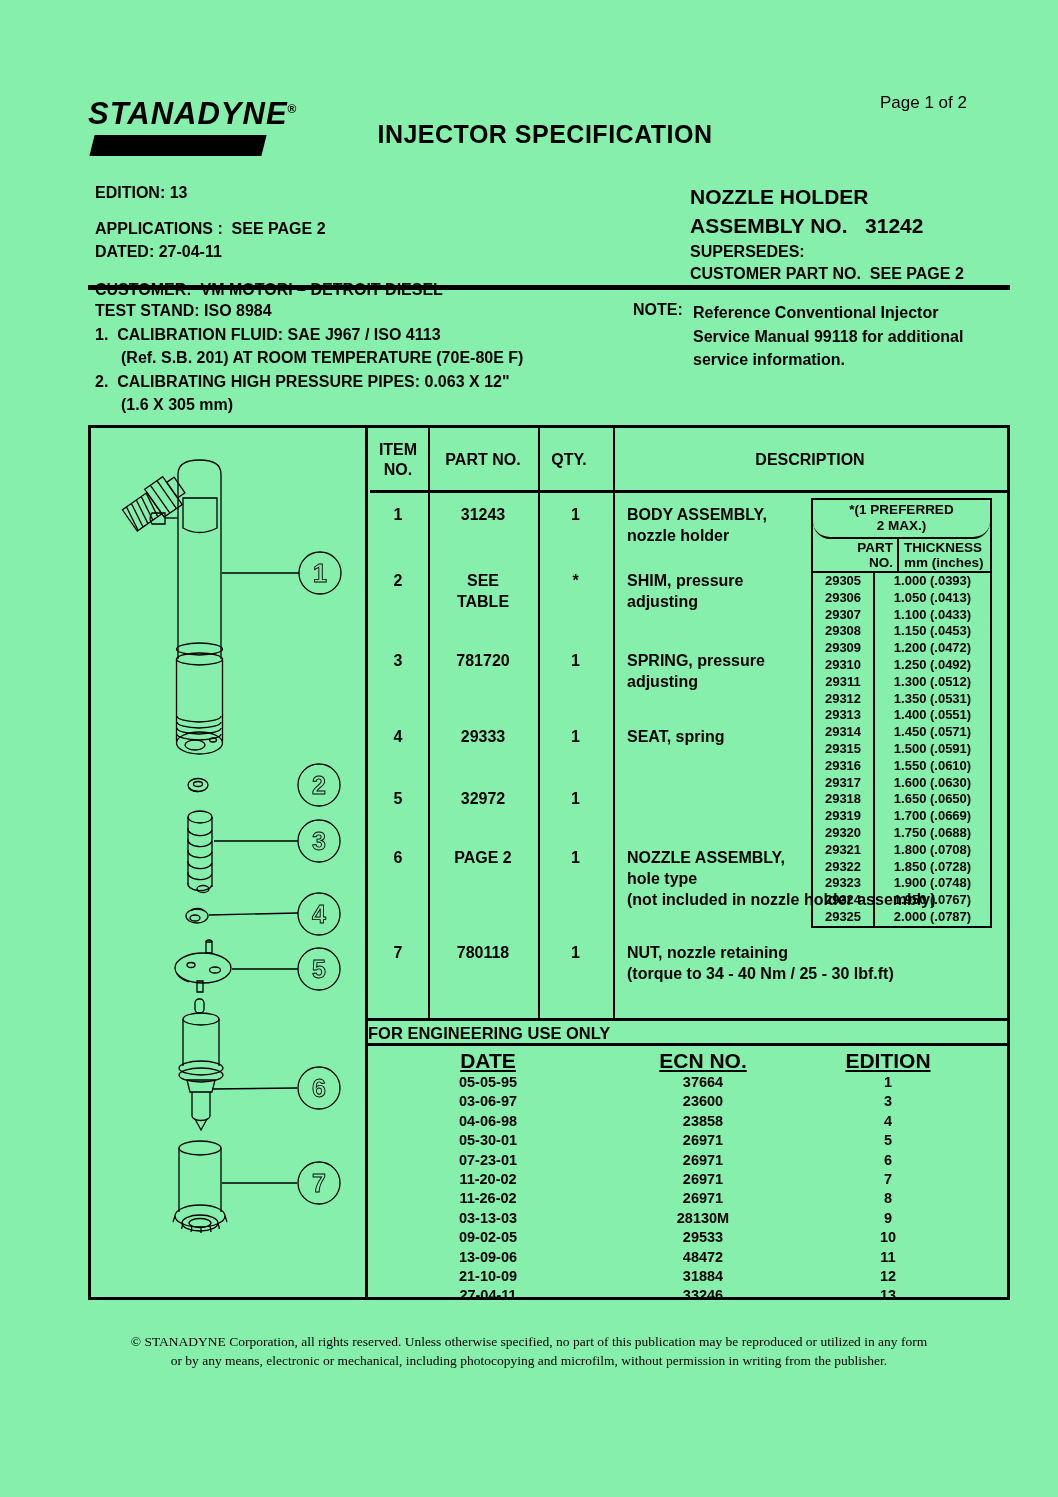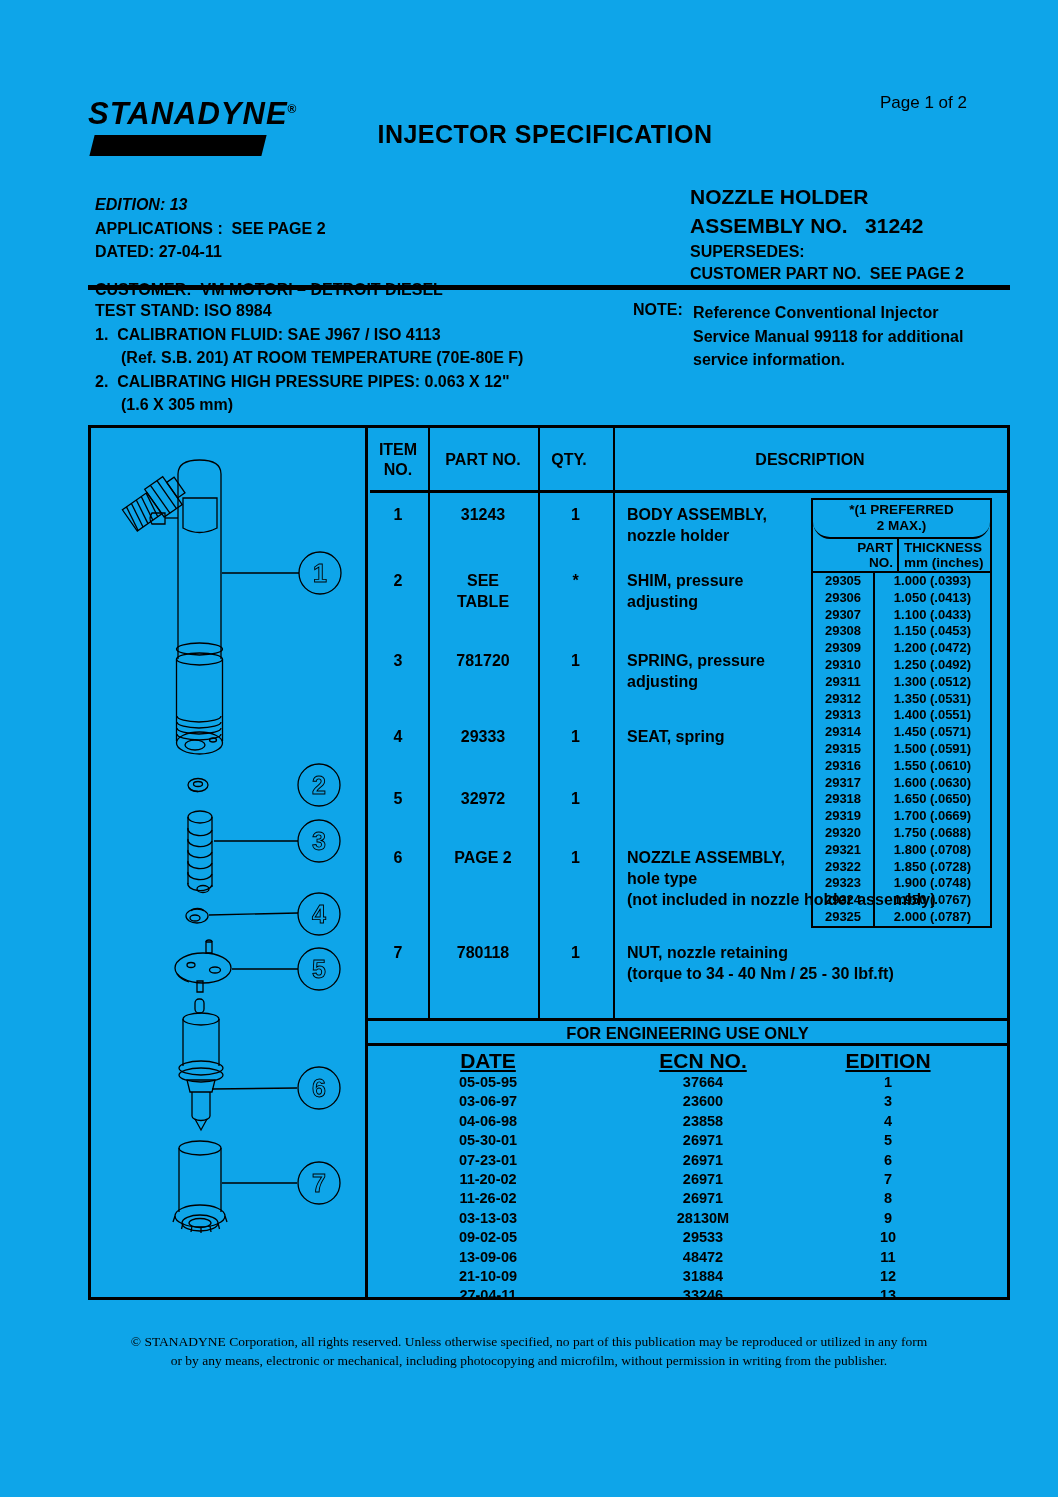--- a/index.html
+++ b/index.html
@@ -1,17 +1,17 @@
 <!DOCTYPE html>
 <html><head>
 <meta charset="utf-8">
 <style>
   * { margin:0; padding:0; box-sizing:border-box; }
   html,body { background:#fff; }
-  .page { position:relative; width:1058px; height:1497px; background:#0ea5e9; color:#000;
+  .page { position:relative; width:1058px; height:1497px; background:#86efac; color:#000;
           font-family:"Liberation Sans", sans-serif; overflow:hidden; }
   .abs { position:absolute; }
 
   
   .logo-text { font-style:italic; font-weight:bold; font-size:31px; letter-spacing:1px; }
   .logo-reg { font-size:12px; vertical-align:super; font-style:normal; }
   .logo-bar { width:172px; height:21px; background:#000; transform:skewX(-14deg); margin-top:3px; margin-left:4px; }
   .doc-title { font-size:25px; font-weight:bold; letter-spacing:0.5px; text-align:center; }
   .page-ind { font-size:17px; }
 
@@ -53,21 +53,21 @@
   .shim-note { text-align:center; font-size:13.5px; font-weight:bold; line-height:16px; padding:2px 0 3px 0; border-bottom:2px solid #000; }
   .shim-head { display:flex; border-bottom:2px solid #000; font-size:13.5px; font-weight:bold; line-height:15px; }
   .sh1 { width:86px; text-align:right; border-right:2px solid #000; padding:1px 4px; }
   .sh2 { flex:1; padding:1px 0 1px 5px; }
   .srow { display:flex; font-size:13px; font-weight:bold; line-height:16.8px; }
   .sc1 { width:62px; text-align:center; border-right:2px solid #000; }
   .sc2 { flex:1; text-align:center; }
 
   
   .engbox { left:277px; top:590px; width:639px; height:279px; border-top:3px solid #000; position:absolute; }
-  .eng-title { height:25px; line-height:25px; text-align:center; font-size:16.5px; font-weight:bold; border-bottom:3px solid #000; }
+  .eng-title { height:25px; line-height:25px; text-align:left; font-size:16.5px; font-weight:bold; border-bottom:3px solid #000; }
   .eng-head { display:flex; margin-top:3px; font-size:21px; font-weight:bold; }
   .eng-head span { text-align:center; text-decoration:underline; }
   .eh1,.ec1 { width:240px; } .eh2,.ec2 { width:190px; } .eh3,.ec3 { width:180px; }
   .erow { display:flex; font-size:14.5px; font-weight:bold; line-height:19.4px; }
   .erow span { text-align:center; }
 
   .footer { font-family:"Liberation Serif", serif; font-size:13.5px; line-height:19px; text-align:center; }
 
   svg { display:block; }
   svg * { vector-effect:non-scaling-stroke; }
@@ -79,21 +79,21 @@
 
 <div class="page">
 
   <div class="abs" style="left:88px; top:96px;">
     <div class="logo-text"><span>STANADYNE</span><span class="logo-reg">®</span></div>
     <div class="logo-bar"></div>
   </div>
   <div class="abs doc-title" style="left:295px; top:120px; width:500px;">INJECTOR SPECIFICATION</div>
   <div class="abs page-ind" style="left:880px; top:93px;">Page 1 of  2</div>
 
-  <div class="abs info-line" style="left:95px; top:196px;font-style:italic;">EDITION: 13</div>
+  <div class="abs info-line" style="left:95px; top:184px;">EDITION: 13</div>
   <div class="abs info-line" style="left:95px; top:220px;">APPLICATIONS :  SEE PAGE 2</div>
   <div class="abs info-line" style="left:95px; top:243px;">DATED: 27-04-11</div>
   <div class="abs info-line" style="left:95px; top:281px;">CUSTOMER:  VM MOTORI – DETROIT DIESEL</div>
 
   <div class="abs big-line" style="left:690px; top:185px;">NOZZLE HOLDER</div>
   <div class="abs big-line" style="left:690px; top:214px;">ASSEMBLY NO.   31242</div>
   <div class="abs info-line" style="left:690px; top:243px;">SUPERSEDES:</div>
   <div class="abs info-line" style="left:690px; top:265px;">CUSTOMER PART NO.  SEE PAGE 2</div>
 
   <div class="abs rule" style="left:88px; top:285px; width:922px; height:5px;"></div>

